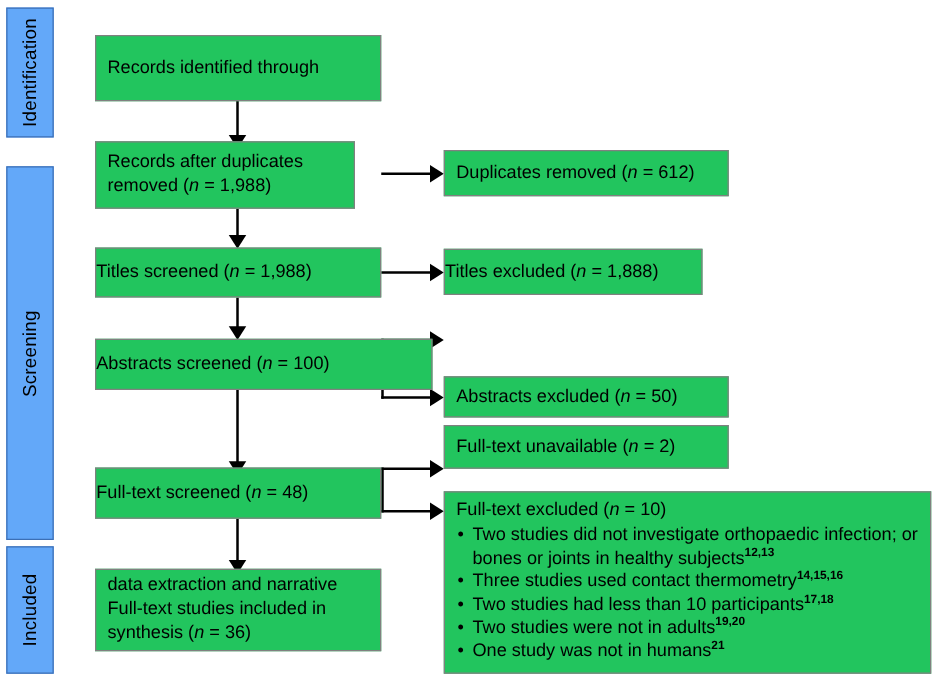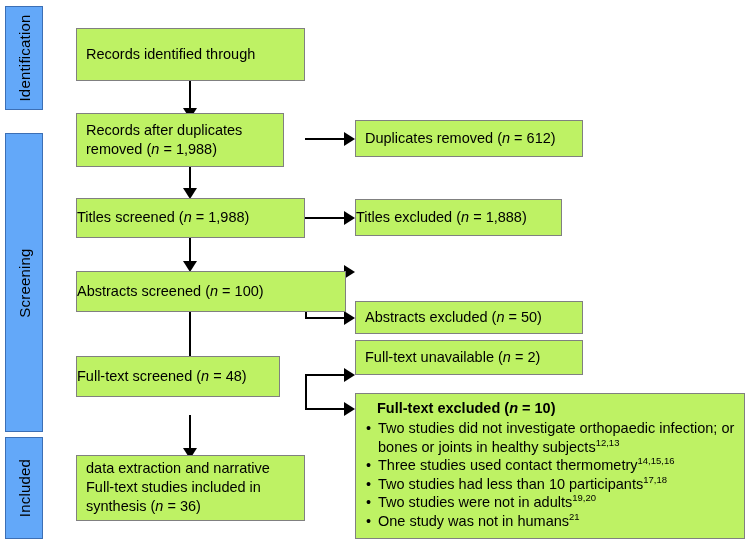--- a/index.html
+++ b/index.html
@@ -28,21 +28,21 @@
     left: 50%;
     top: 50%;
     transform: translate(-50%, -50%) rotate(-90deg);
     white-space: nowrap;
     font-size: 15px;
     color: #000000;
     letter-spacing: 0.2px;
   }
   .node {
     position: absolute;
-    background: #bef264;
+    background: #22c55e;
     border: 1px solid #808080;
     box-sizing: border-box;
     color: #000000;
     font-size: 14.5px;
     line-height: 1.32;
   }
   .node .inner {
     position: absolute;
     left: 9px;
     right: 6px;
@@ -53,42 +53,41 @@
     left: 0;
     right: 0;
     text-align: left;
   }
   .node.listbox .inner {
     position: static;
     transform: none;
     padding: 5px 8px 6px 9px;
   }
   .node.listbox .lead {
-    margin: 0 0 1px 12px;
-    font-weight: bold;
+    margin: 0 0 1px 0;
   }
   ul.reasons {
     margin: 0;
     padding: 0;
     list-style: none;
   }
   ul.reasons li {
     position: relative;
     padding-left: 13px;
     margin: 0;
     line-height: 1.28;
   }
   ul.reasons li::before {
     content: "\2022";
     position: absolute;
     left: 1px;
     top: 0;
   }
   .ital { font-style: italic; }
-  sup { font-size: 9.5px; font-weight: normal; vertical-align: super; line-height: 0; }
+  sup { font-size: 9.5px; font-weight: bold; vertical-align: super; line-height: 0; }
   .conn {
     position: absolute;
     background: #000000;
   }
   .conn.v { width: 2px; }
   .conn.h { height: 2px; }
   .arrow-down {
     position: absolute;
     width: 0; height: 0;
     border-left: 7px solid transparent;
@@ -167,21 +166,21 @@
   </div>
 
   <div class="node center" style="left:76px; top:198px; width:229px; height:40px;">
     <div class="inner"><span>Titles screened (</span><span class="ital">n</span><span> = 1,988)</span></div>
   </div>
 
   <div class="node center" style="left:76px; top:271px; width:270px; height:41px;">
     <div class="inner"><span>Abstracts screened (</span><span class="ital">n</span><span> = 100)</span></div>
   </div>
 
-  <div class="node center" style="left:76px; top:356px; width:204px; height:41px;">
+  <div class="node center" style="left:76px; top:374px; width:229px; height:41px;">
     <div class="inner"><span>Full-text screened (</span><span class="ital">n</span><span> = 48)</span></div>
   </div>
 
   <div class="node" style="left:76px; top:455px; width:229px; height:66px;">
     <div class="inner">
       <div>data extraction and narrative</div>
       <div>Full-text studies included in</div>
       <div><span>synthesis (</span><span class="ital">n</span><span> = 36)</span></div>
     </div>
   </div>

